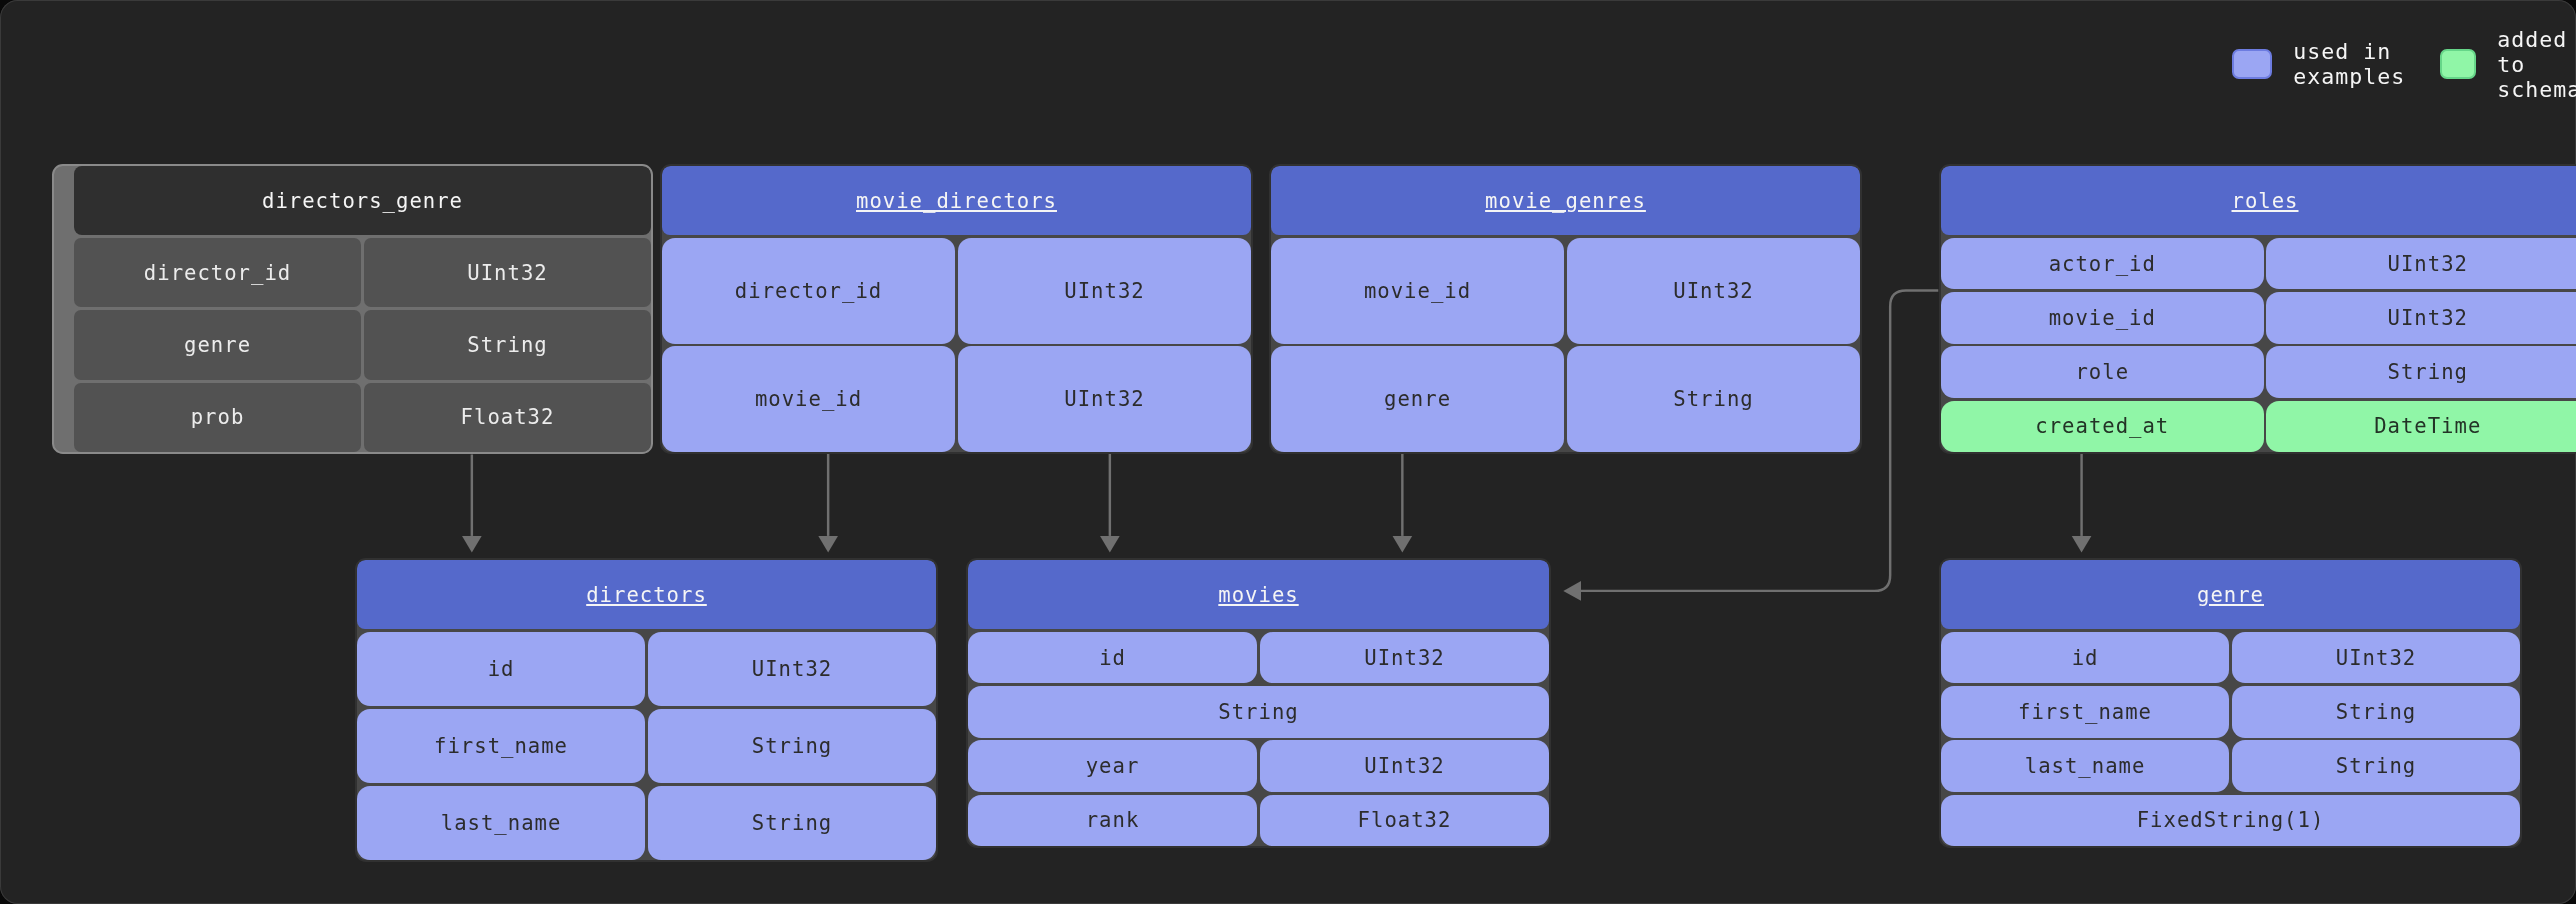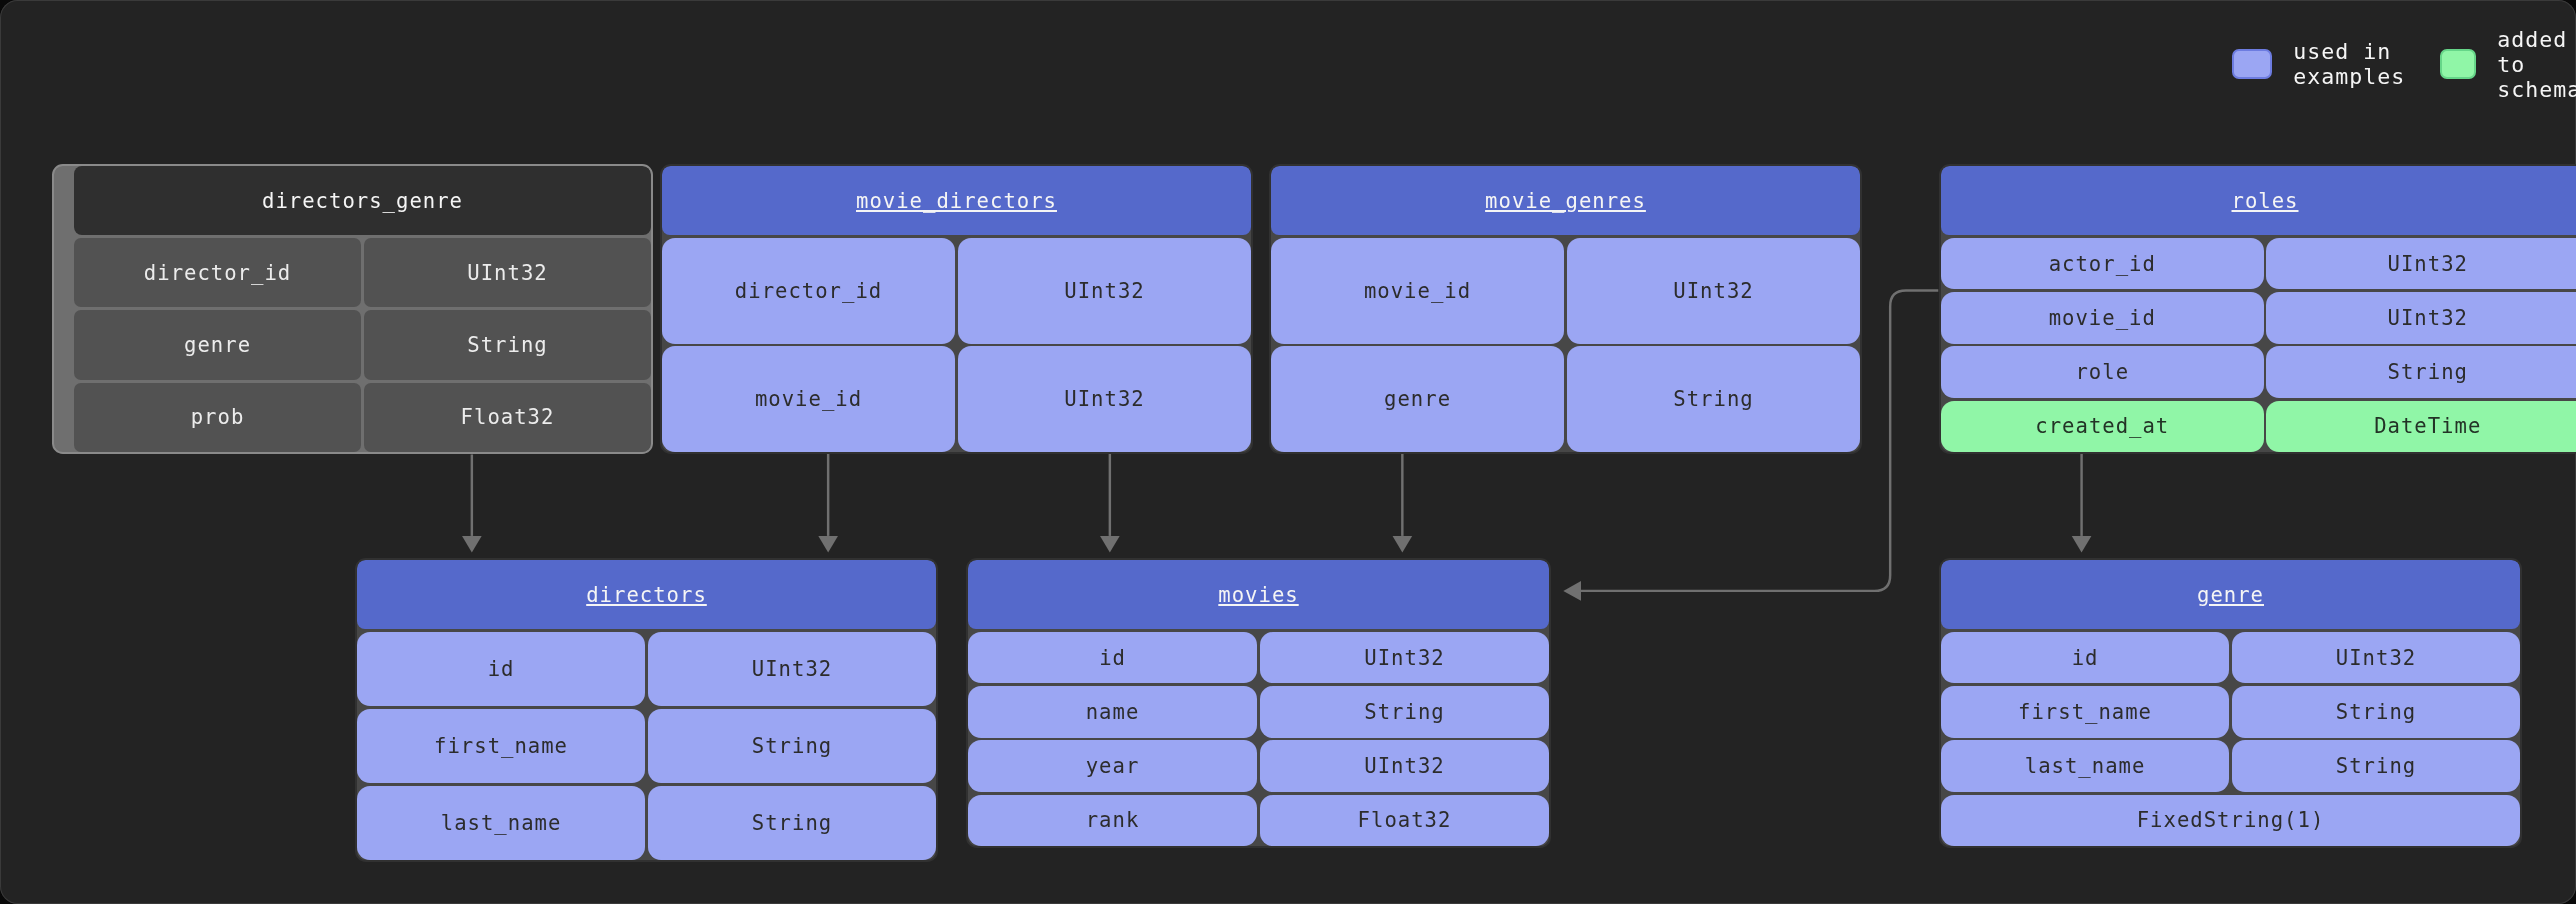--- a/index.html
+++ b/index.html
@@ -165,21 +165,20 @@
   </div>
 
   <div class="tbl blue" id="tbl-movies">
     <div class="hd">movies</div>
     <div class="bd">
         <div class="row">
           <div class="cell">id</div>
           <div class="cell">UInt32</div>
         </div>
         <div class="row">
-          <div class="cell">name</div>
           <div class="cell">String</div>
         </div>
         <div class="row">
           <div class="cell">year</div>
           <div class="cell">UInt32</div>
         </div>
         <div class="row">
           <div class="cell">rank</div>
           <div class="cell">Float32</div>
         </div>

